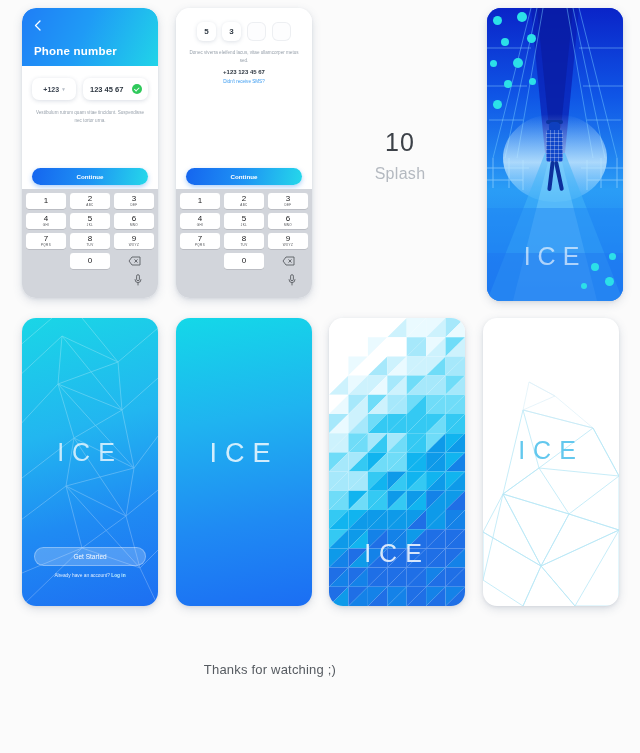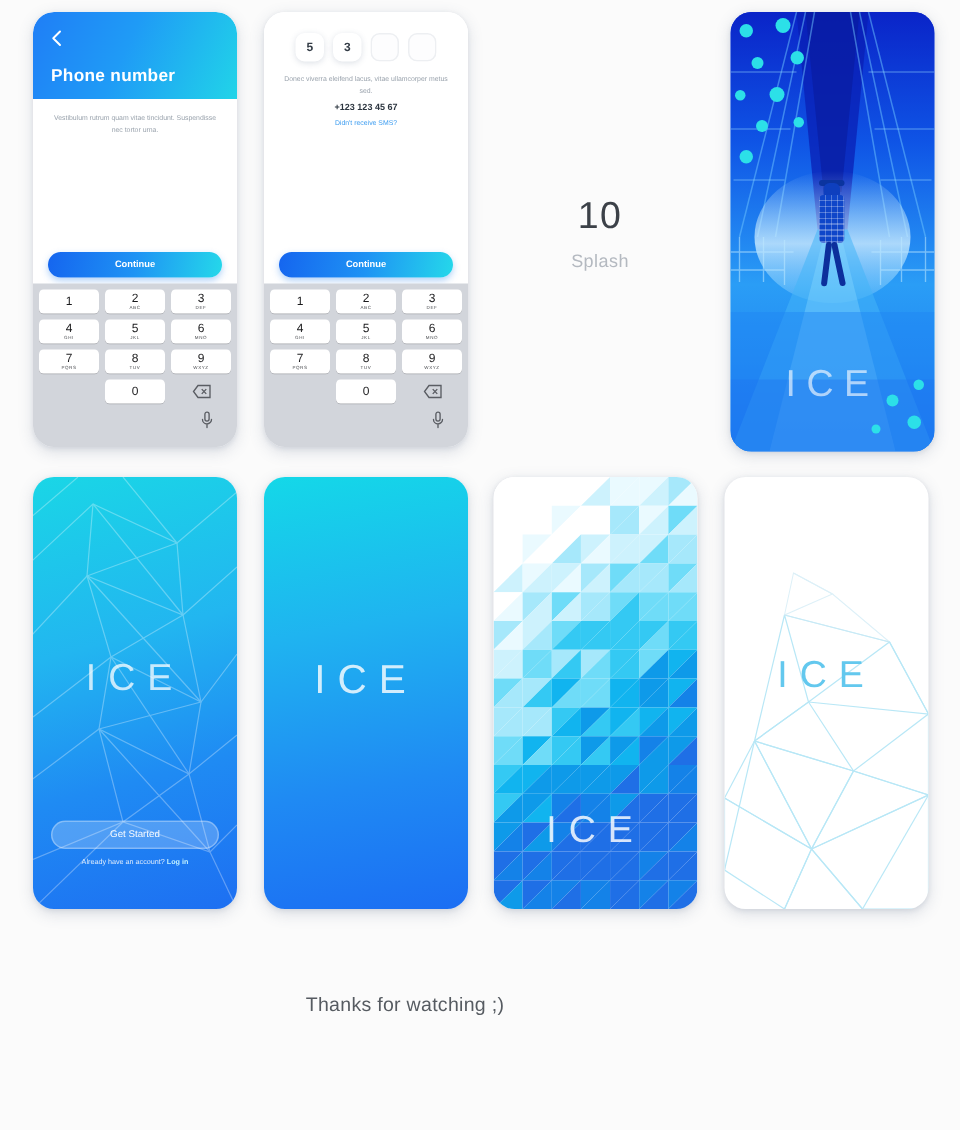--- a/index.html
+++ b/index.html
@@ -142,21 +142,21 @@
 
   
   #splash-block {
     position: absolute; left: 330px; top: 8px;
     width: 140px; height: 295px;
     display: flex; flex-direction: column;
     align-items: center; justify-content: center;
     gap: 8px;
   }
   #splash-num { font-size: 25px; color: #3c4148; font-weight: normal; letter-spacing: 1px; }
-  #splash-label { font-size: 12px; color: #b4b9c0; letter-spacing: .3px; }
+  #splash-label { font-size: 16px; color: #b4b9c0; letter-spacing: .3px; }
 
   
   #card-photo {
     left: 487px; top: 8px; width: 136px; height: 293px;
     background: linear-gradient(180deg,#0b2fd6 0%, #0d4fe4 22%, #1681f2 48%, #2aa6f7 72%, #1f7ef2 100%);
   }
   .photo-inner { position: absolute; inset: 0; }
   .person {
     position: absolute; left: 50%; top: 108px; transform: translateX(-50%);
     width: 26px; height: 80px;
@@ -233,20 +233,30 @@
     <div class="scr-head">
       <div class="back-chev">
         <svg class="ico" width="7" height="11" viewBox="0 0 7 11">
             <path d="M6 1 L1.5 5.5 L6 10" stroke="#fff" stroke-width="1.3" fill="none" stroke-linecap="round" stroke-linejoin="round"></path>
           </svg>
       </div>
       <div class="scr-title">Phone number</div>
     </div>
 
     <div class="scr-body">
+      <div class="inp-row">
+        <div class="inp-cc">
+          <span>+123</span>
+          <span class="cc-chev">▾</span>
+        </div>
+        <div class="inp-num">
+          <span>123 45 67</span>
+          <span class="ok-dot"></span>
+        </div>
+      </div>
       <div class="hint">Vestibulum rutrum quam vitae tincidunt. Suspendisse nec tortor urna.</div>
     </div>
 
     <div class="btn-wrap" style="top:160px;">
       <div class="btn-continue">Continue</div>
     </div>
 
     <div class="keypad">
       <div class="kp-grid" id="kp-grid-1">
           <div class="key">

